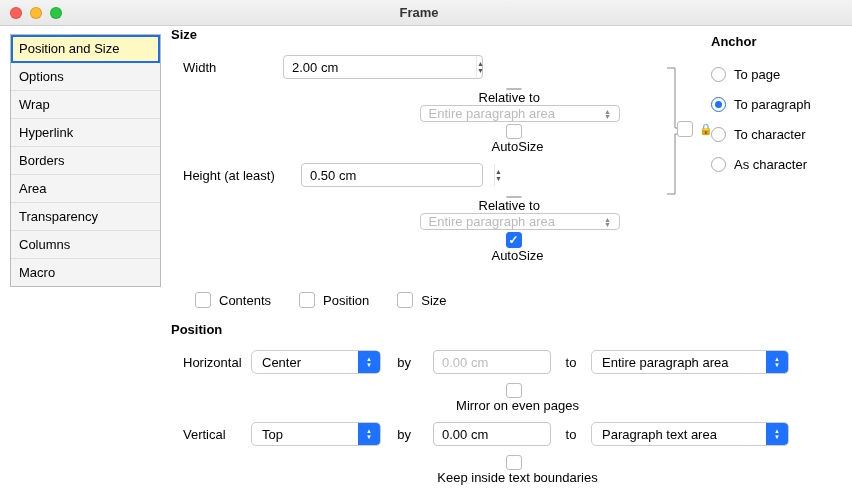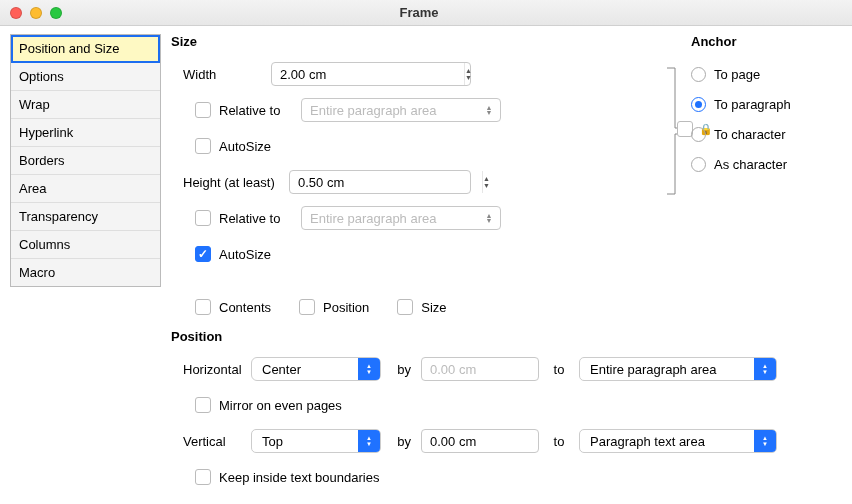--- a/index.html
+++ b/index.html
@@ -13,29 +13,29 @@
 .title { position:absolute; left:0; right:14px; text-align:center; font-weight:600; color:#333; }
 
 .content { display:flex; height:478px; }
 
 .sidebar { width:161px; padding:8px 0 0 10px; }
 .tablist { list-style:none; border:1px solid #bbb; background:#fff; }
 .tablist li { padding:6px 8px; border-bottom:1px solid #dedede; background:#f4f4f4; }
 .tablist li.selected { background:#fef9c3; outline:2px solid #1c6df0; outline-offset:-2px; }
 .tablist li:last-child { border-bottom:none; }
 
-.main { flex:1; padding:8px 12px 0 10px; position:relative; }
+.main { flex:1; padding:1px 12px 0 10px; position:relative; }
 
 .heading { font-weight:700; margin-bottom:10px; }
 .sublabel { display:inline-block; min-width:100px; padding-left:12px; }
 
 .row { display:flex; align-items:center; height:30px; margin-bottom:6px; }
-.indent { padding-left:24px; }
-
-.spinner { display:flex; align-items:center; border:1px solid #c8c8c8; border-radius:4px; height:24px; background:#fff; width:200px; }
+.indent { padding-left:24px;flex-direction:column; }
+
+.spinner { display:flex; align-items:center; border:1px solid #c8c8c8; border-radius:4px; height:24px; background:#fff; width:200px;margin-left:12px; }
 .spinner input { border:none; outline:none; flex:1; padding:0 8px; background:transparent; color:#000; }
 .spinner input.disabled { color:#bbb; }
 .spinner .arrows { width:18px; display:flex; flex-direction:column; align-items:center; justify-content:center; border-left:1px solid #e6e6e6; height:100%; gap:0; }
 .spinner .arrows span { font-size:7px; line-height:7px; color:#555; }
 
 .select { display:flex; align-items:center; justify-content:space-between; border:1px solid #c8c8c8; border-radius:4px; height:24px; background:#fff; padding:0 6px 0 8px; }
 .select.disabled span.text { color:#bbb; }
 .select .dbl-ar { width:10px; display:flex; flex-direction:column; align-items:center; line-height:5px; }
 .select .dbl-ar span { font-size:7px; color:#888; }
 
@@ -46,21 +46,21 @@
 
 .checkbox { width:16px; height:16px; border:1px solid #bbb; border-radius:3px; margin-right:8px; display:inline-flex; align-items:center; justify-content:center; background:#fff; }
 .checkbox.checked { background:#1f72ff; border-color:#1f72ff; }
 .checkbox.checked::after { content:"✓"; color:#fff; font-size:12px; font-weight:bold; }
 
 .bracket { position:absolute; left:504px; top:40px; height:130px; width:30px; }
 .bracket svg { overflow:visible; }
 .lockbox { width:16px; height:16px; border:1px solid #bbb; border-radius:3px; background:#fff; display:inline-flex; align-items:center; justify-content:center; }
 .lock-icon { font-size:11px; }
 
-.anchor-col { position:absolute; left:530px; top:8px; width:130px; }
+.anchor-col { position:absolute; left:550px; top:8px; width:130px; }
 .radio { width:15px; height:15px; border:1px solid #aaa; border-radius:50%; margin-right:8px; display:inline-flex; align-items:center; justify-content:center; }
 .radio.checked { border-color:#1f72ff; border-width:1px; }
 .radio.checked::after { content:""; width:7px; height:7px; border-radius:50%; background:#1f72ff; }
 .radio-row { display:flex; align-items:center; height:30px; }
 
 .section { margin-bottom:8px; }
 .protect-row { display:flex; align-items:center; gap:28px; padding-left:24px; height:28px;margin-top:24px; }
 .ck-item { display:flex; align-items:center; }
 
 .pos-row { display:flex; align-items:center; height:30px; margin-bottom:6px; gap:10px; }

